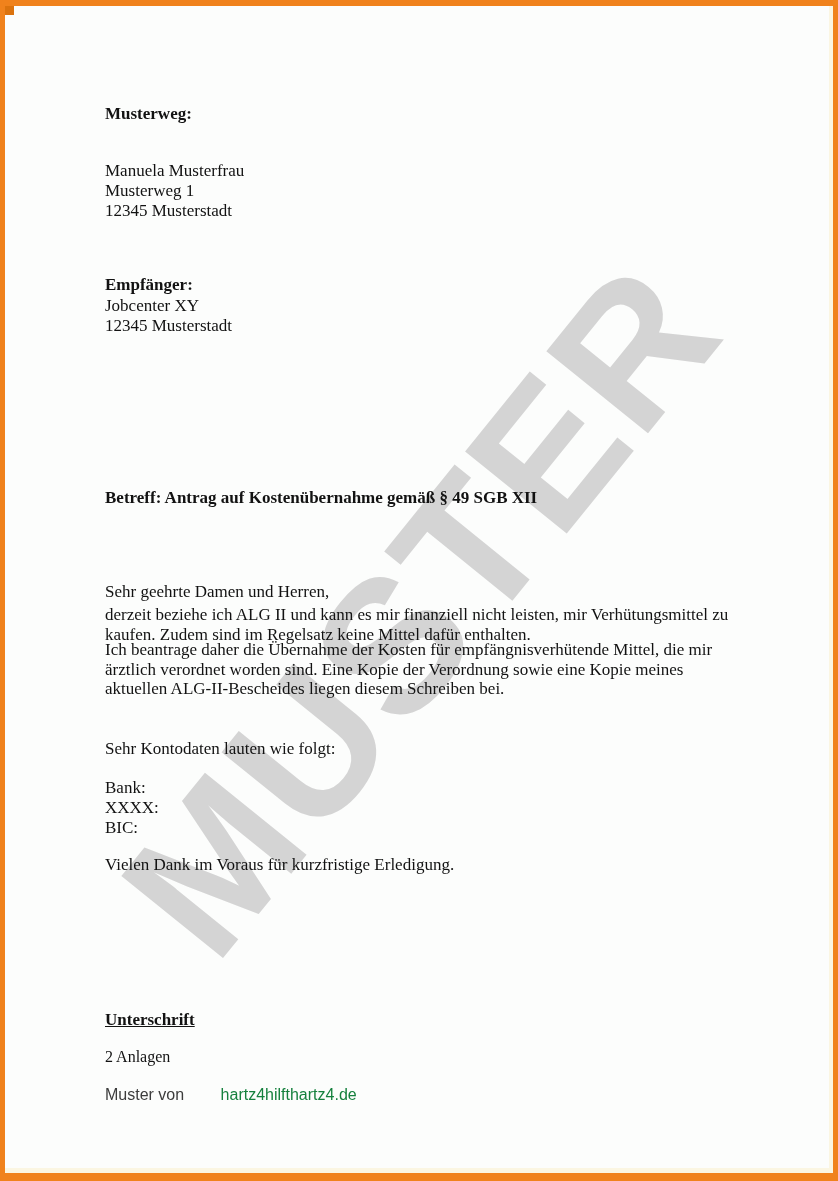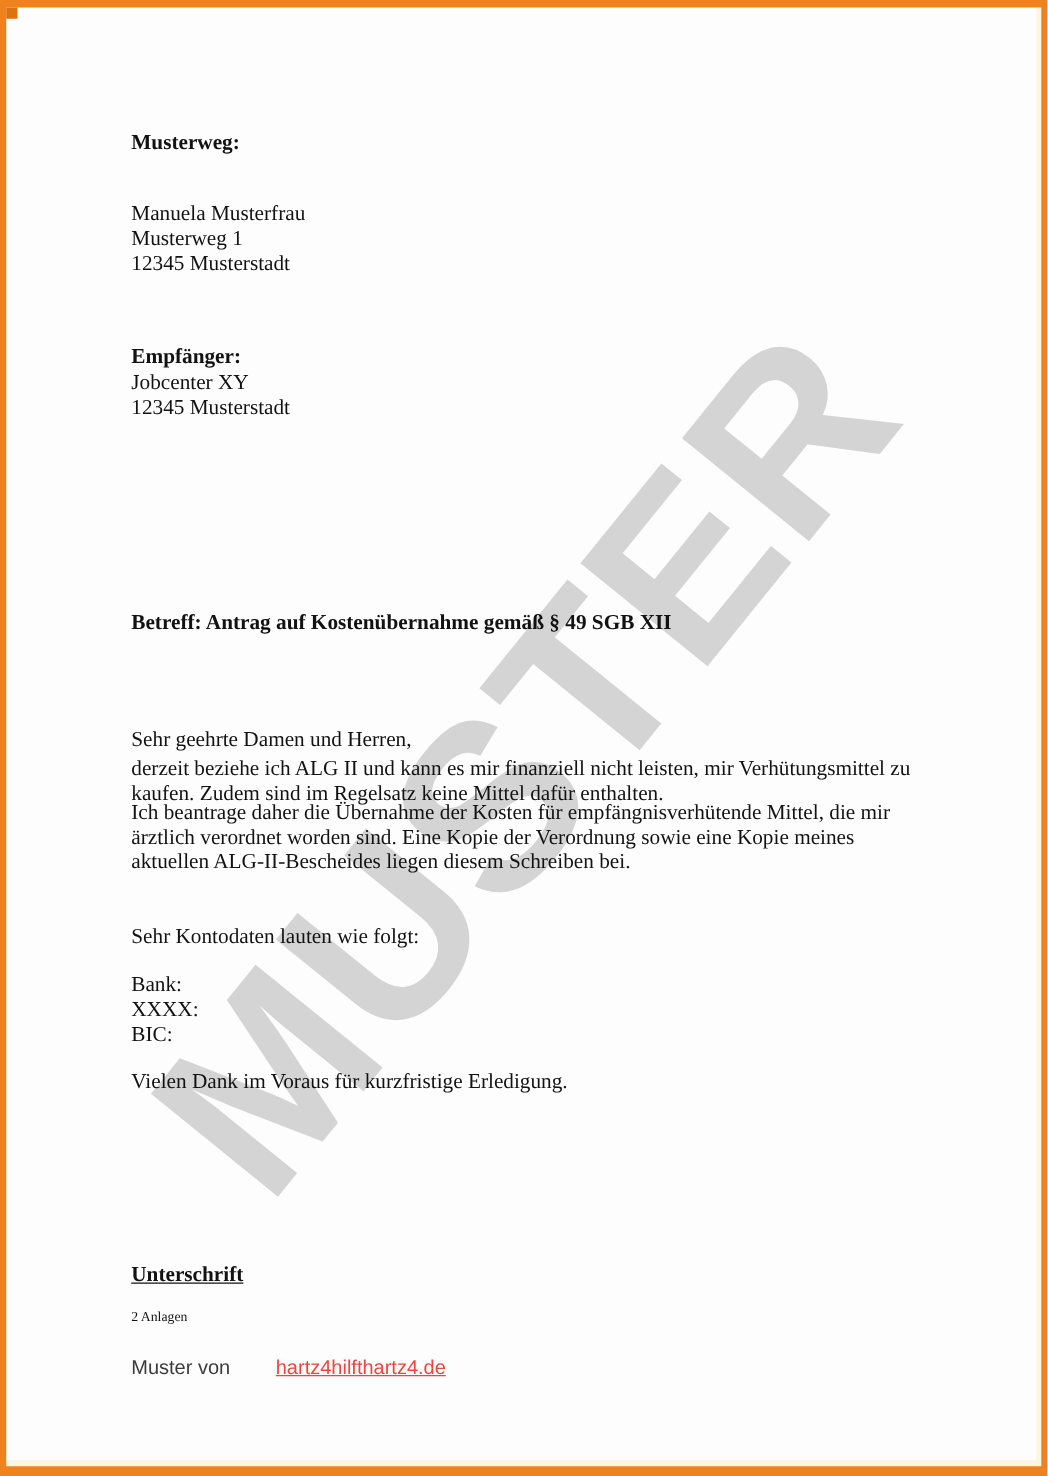--- a/index.html
+++ b/index.html
@@ -58,30 +58,29 @@
   .date-line       { top: 412px; text-align: right; }
   .subject-line    { top: 488px; }
   .salutation      { top: 582px; }
   .para1           { top: 605px; }
   .para2           { top: 640px; }
   .para3           { top: 739px; }
   .bank-block      { top: 778px; line-height: 19.8px; }
   .thanks          { top: 855px; }
   .closing         { top: 932px; }
   .signature-label { top: 1010px; text-decoration: underline; }
-  .enclosures      { top: 1048px; font-size: 11px; }
+  .enclosures      { top: 1048px; font-size: 16px; }
   .footer-line {
     top: 1086px;
     font-family: "Liberation Sans", sans-serif;
     font-size: 16px;
     color: #3c3c3c;
   }
   .footer-link {
-    color: #ef4444;
-    text-decoration: underline;
+    color: #15803d;
     cursor: pointer;
     padding-left: 32px;
   }
 </style>
 </head>
 <body>
 
 <div class="frame">
   <div class="corner-accent"></div>
 </div>

